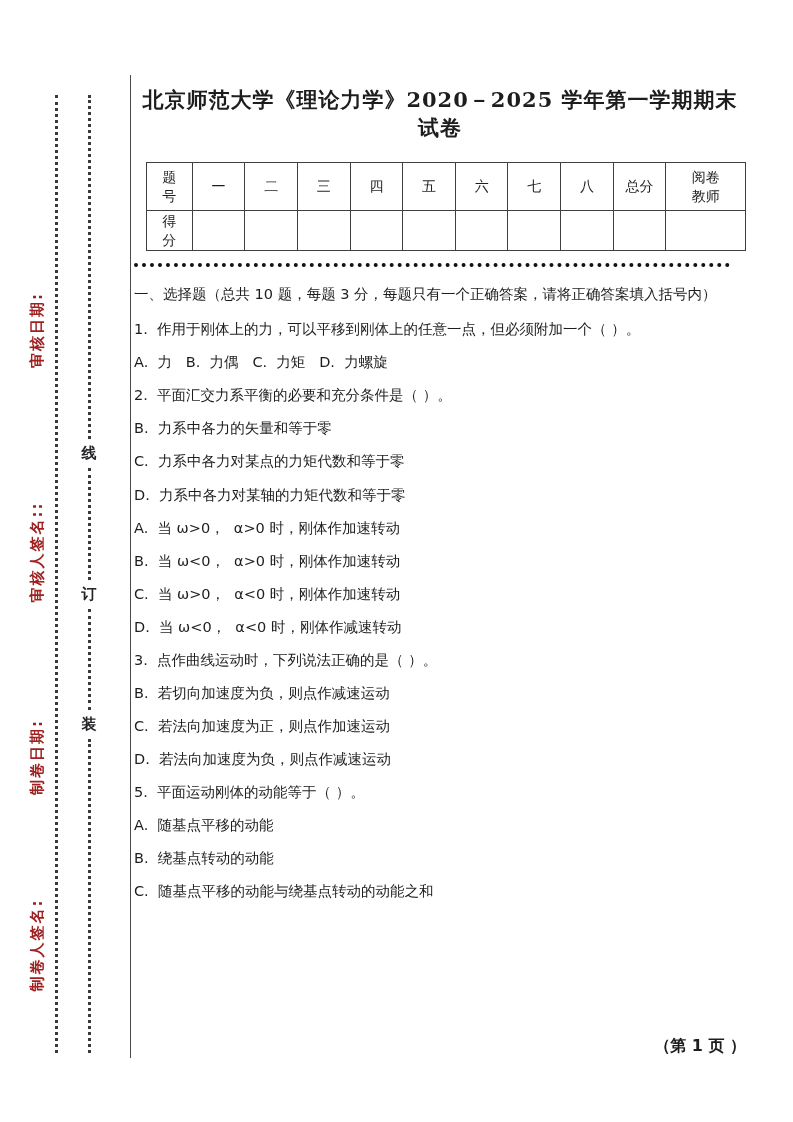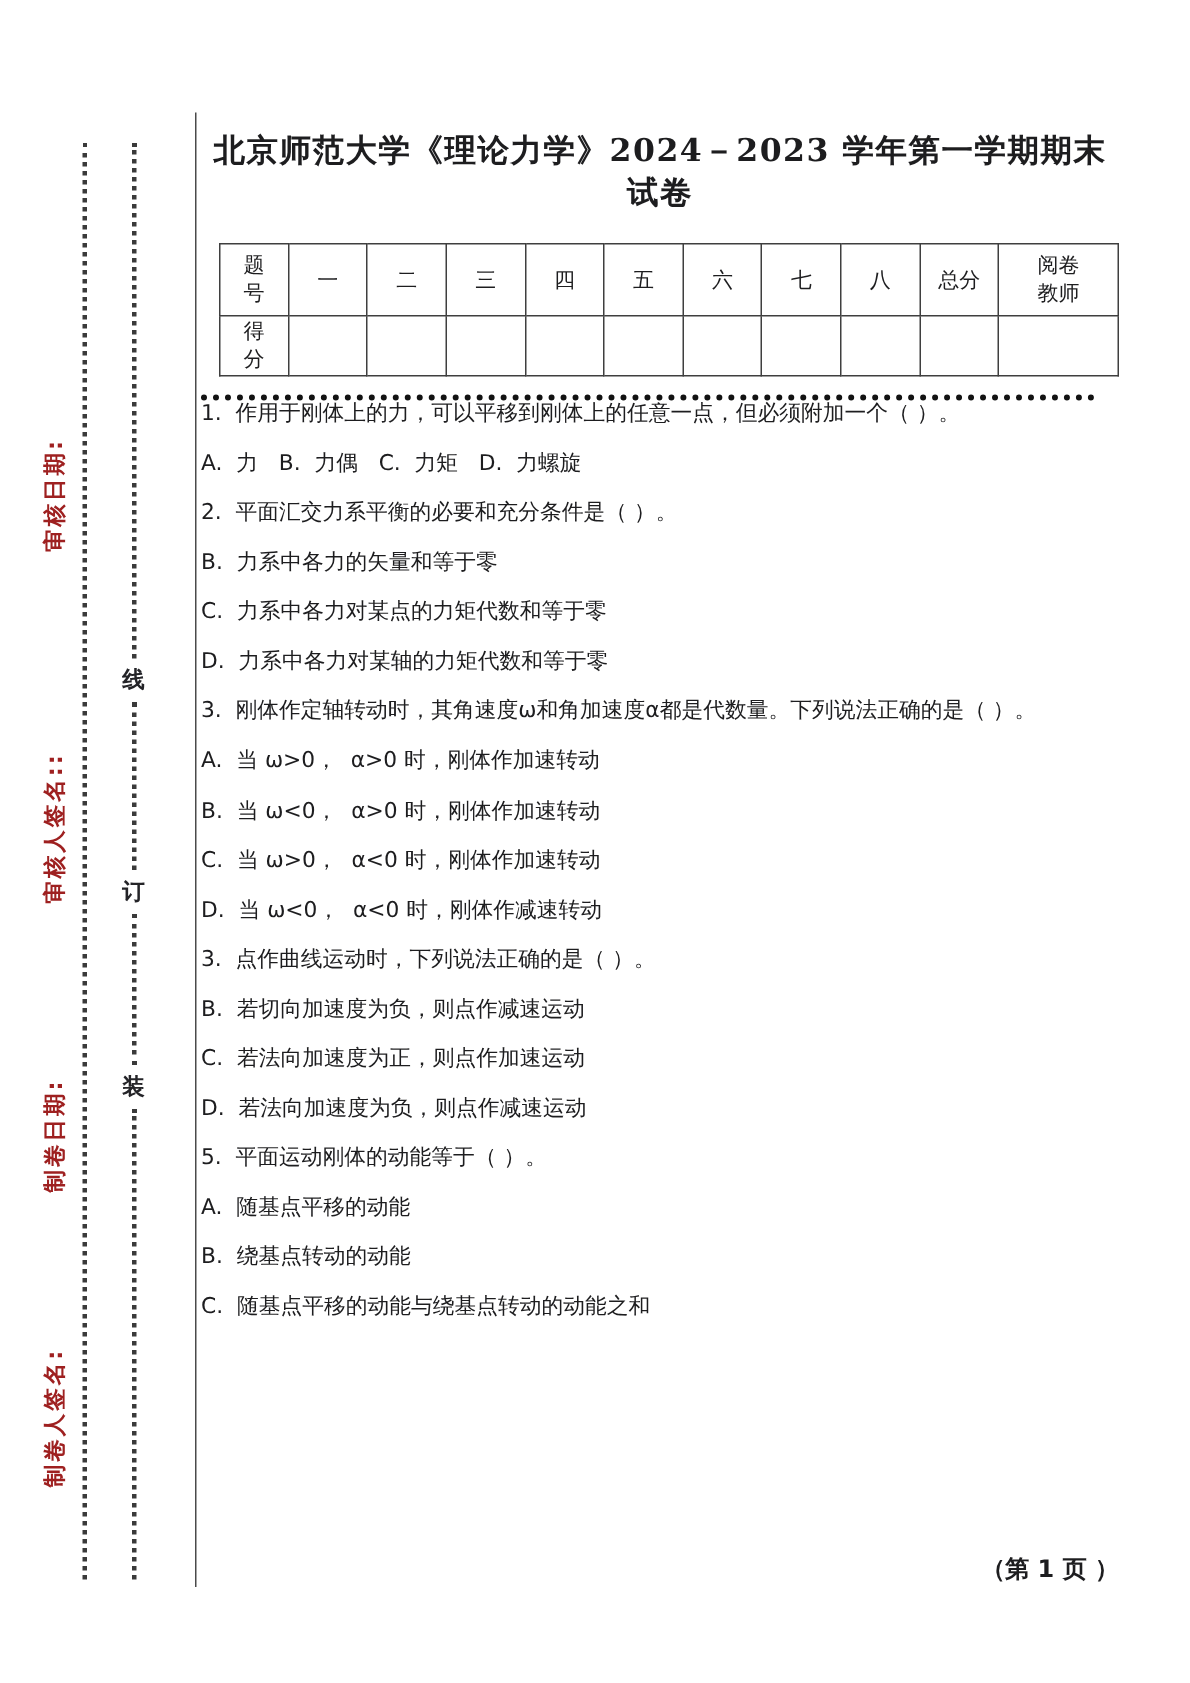--- a/index.html
+++ b/index.html
@@ -81,21 +81,21 @@
     <div class="bind-char">订</div>
     <div class="seg seg3"></div>
     <div class="bind-char">装</div>
     <div class="seg seg4"></div>
   </div>
 
   <div class="main-border"></div>
 
   <div class="content">
 
-    <div class="title">北京师范大学《理论力学》2024－2023 学年第一学期期末试卷</div>
+    <div class="title">北京师范大学《理论力学》2020－2025 学年第一学期期末试卷</div>
 
 
     <table class="score-table">
       <tbody>
           <tr class="r1">
         <td class="labelcell"><span class="v-stack">题号</span></td>
         <td class="numcell">一</td>
         <td class="numcell">二</td>
         <td class="numcell">三</td>
         <td class="numcell">四</td>
@@ -117,30 +117,30 @@
         <td></td>
         <td></td>
         <td></td>
         <td></td>
       </tr>
     </tbody>
       </table>
 
     <div class="dotted-sep"></div>
 
+    <div class="section-heading">一、选择题（总共 10 题，每题 3 分，每题只有一个正确答案，请将正确答案填入括号内）</div>
 
     <p class="line">1.  作用于刚体上的力，可以平移到刚体上的任意一点，但必须附加一个（ ）。</p>
     <p class="line">A.  力   B.  力偶   C.  力矩   D.  力螺旋</p>
 
     <p class="line">2.  平面汇交力系平衡的必要和充分条件是（ ）。</p>
     <p class="line">B.  力系中各力的矢量和等于零</p>
     <p class="line">C.  力系中各力对某点的力矩代数和等于零</p>
     <p class="line">D.  力系中各力对某轴的力矩代数和等于零</p>
 
-    <p class="line">3.  刚体作定轴转动时，其角速度ω和角加速度α都是代数量。下列说法正确的是（ ）。</p>
     <p class="line">A.  当 ω&gt;0，  α&gt;0 时，刚体作加速转动</p>
     <p class="line">B.  当 ω&lt;0，  α&gt;0 时，刚体作加速转动</p>
     <p class="line">C.  当 ω&gt;0，  α&lt;0 时，刚体作加速转动</p>
     <p class="line">D.  当 ω&lt;0，  α&lt;0 时，刚体作减速转动</p>
 
     <p class="line">3.  点作曲线运动时，下列说法正确的是（ ）。</p>
     <p class="line">B.  若切向加速度为负，则点作减速运动</p>
     <p class="line">C.  若法向加速度为正，则点作加速运动</p>
     <p class="line">D.  若法向加速度为负，则点作减速运动</p>
 

